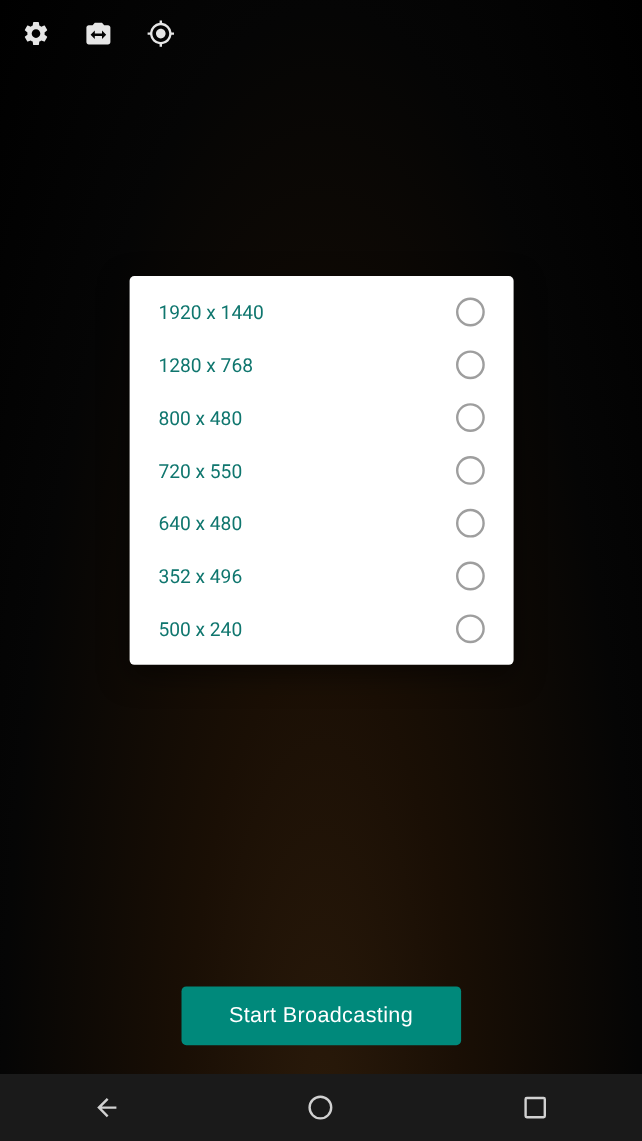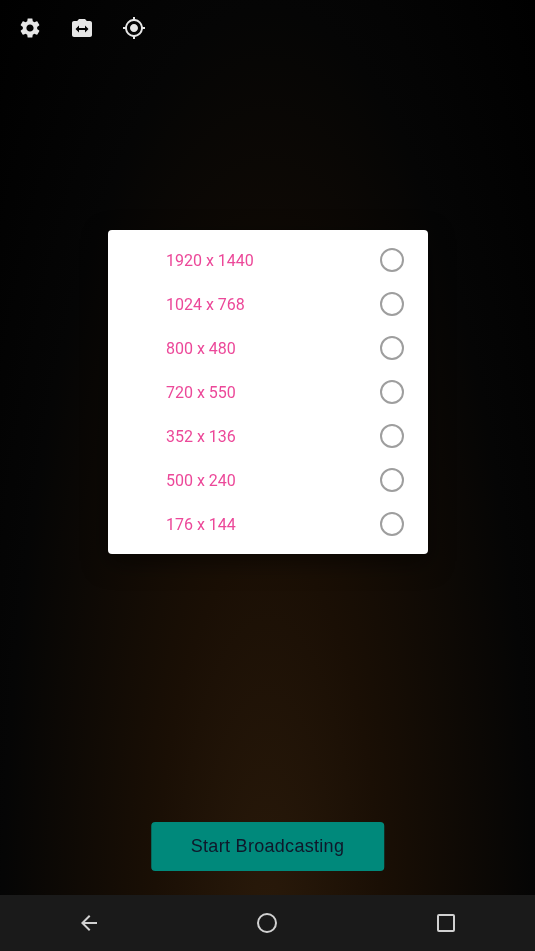--- a/index.html
+++ b/index.html
@@ -72,23 +72,22 @@
     .resolution-item {
       display: flex;
       align-items: center;
       justify-content: space-between;
       padding: 10px 24px;
       cursor: pointer;
     }
 
     .resolution-label {
       font-size: 16px;
-      color: #ec4899;
+      color: #0f766e;
       font-weight: 400;
-      margin-left: 34px;
     }
 
     .radio-button {
       width: 24px;
       height: 24px;
       border-radius: 50%;
       border: 2px solid #9e9e9e;
       display: flex;
       align-items: center;
       justify-content: center;
@@ -106,21 +105,21 @@
       border-radius: 50%;
       background: #00897b;
     }
 
     .start-button {
       position: absolute;
       bottom: 80px;
       left: 50%;
       transform: translateX(-50%);
       background-color: #00897b;
-      color: #0f172a;
+      color: #ffffff;
       border: none;
       border-radius: 4px;
       padding: 14px 40px;
       font-size: 18px;
       font-weight: 500;
       cursor: pointer;
       z-index: 10;
       white-space: nowrap;
       letter-spacing: 0.3px;
     }
@@ -177,41 +176,41 @@
     </svg>
   </div>
 </div>
 
 <div class="dialog-container">
   <div class="resolution-item">
     <span class="resolution-label">1920 x 1440</span>
     <div class="radio-button"></div>
   </div>
   <div class="resolution-item">
-    <span class="resolution-label">1024 x 768</span>
+    <span class="resolution-label">1280 x 768</span>
     <div class="radio-button"></div>
   </div>
   <div class="resolution-item">
     <span class="resolution-label">800 x 480</span>
     <div class="radio-button"></div>
   </div>
   <div class="resolution-item">
     <span class="resolution-label">720 x 550</span>
     <div class="radio-button"></div>
   </div>
   <div class="resolution-item">
-    <span class="resolution-label">352 x 136</span>
+    <span class="resolution-label">640 x 480</span>
+    <div class="radio-button"></div>
+  </div>
+  <div class="resolution-item">
+    <span class="resolution-label">352 x 496</span>
     <div class="radio-button"></div>
   </div>
   <div class="resolution-item">
     <span class="resolution-label">500 x 240</span>
-    <div class="radio-button"></div>
-  </div>
-  <div class="resolution-item">
-    <span class="resolution-label">176 x 144</span>
     <div class="radio-button"></div>
   </div>
 </div>
 
 <button class="start-button">Start Broadcasting</button>
 
 <div class="bottom-nav">
   <div class="nav-icon">
     <svg viewBox="0 0 24 24" xmlns="http://www.w3.org/2000/svg">
       <path d="M20 11H7.83l5.59-5.59L12 4l-8 8 8 8 1.41-1.41L7.83 13H20v-2z"></path>

